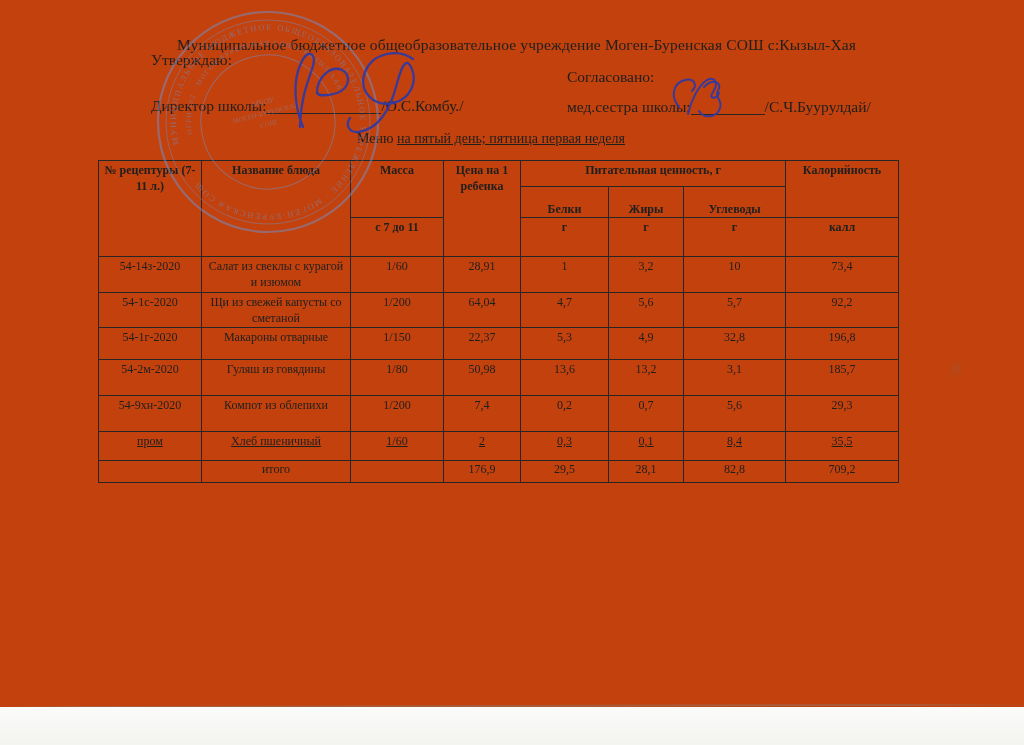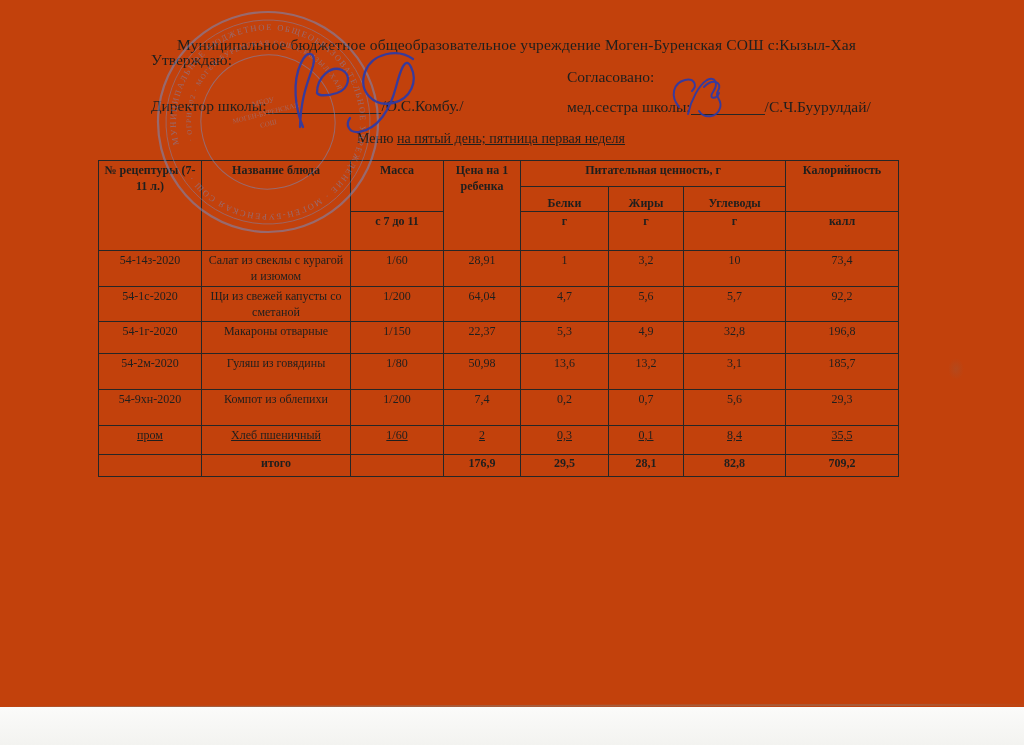--- a/index.html
+++ b/index.html
@@ -21,30 +21,30 @@
   .u{text-decoration:underline;}
 
   table.menu{position:absolute;left:98px;top:160px;width:800px;
              border-collapse:collapse;table-layout:fixed;
              font-size:12px;line-height:16px;}
   table.menu th,table.menu td{border:1.4px solid #262626;padding:1px 4px;
              vertical-align:top;text-align:center;overflow:hidden;}
   table.menu th{font-weight:bold;}
   thead tr:nth-child(1){height:26px;}
   thead tr:nth-child(2){height:15px;}
-  thead tr:nth-child(2) th{line-height:13px;padding-top:10px;}
+  thead tr:nth-child(2) th{line-height:13px;padding-top:16px;}
   thead tr:nth-child(3){height:39px;}
   tbody tr:nth-child(1){height:36px;}
   tbody tr:nth-child(2){height:34px;}
   tbody tr:nth-child(3){height:32px;}
   tbody tr:nth-child(4){height:36px;}
   tbody tr:nth-child(5){height:36px;}
   tbody tr:nth-child(6){height:29px;text-decoration:underline;}
   tfoot tr{height:22px;}
-  tfoot td{font-weight:bold;line-height:15px;}
+  tfoot td{font-weight:normal;line-height:15px;}
   td.cell-left{text-align:left;padding-left:6px;}
   td.cell-center{text-align:center;}
 
   svg.overlay{position:absolute;left:0;top:0;z-index:5;pointer-events:none;}
 
   .scan-edge-line{position:absolute;left:0;top:705px;width:1024px;height:2px;
     background:linear-gradient(to right,rgba(130,130,125,0),rgba(130,130,125,.45) 8%,
                rgba(130,130,125,.4) 88%,rgba(130,130,125,.05));
     transform:rotate(-0.15deg);}
   .scan-edge-shade{position:absolute;left:0;top:707px;width:1024px;height:38px;

